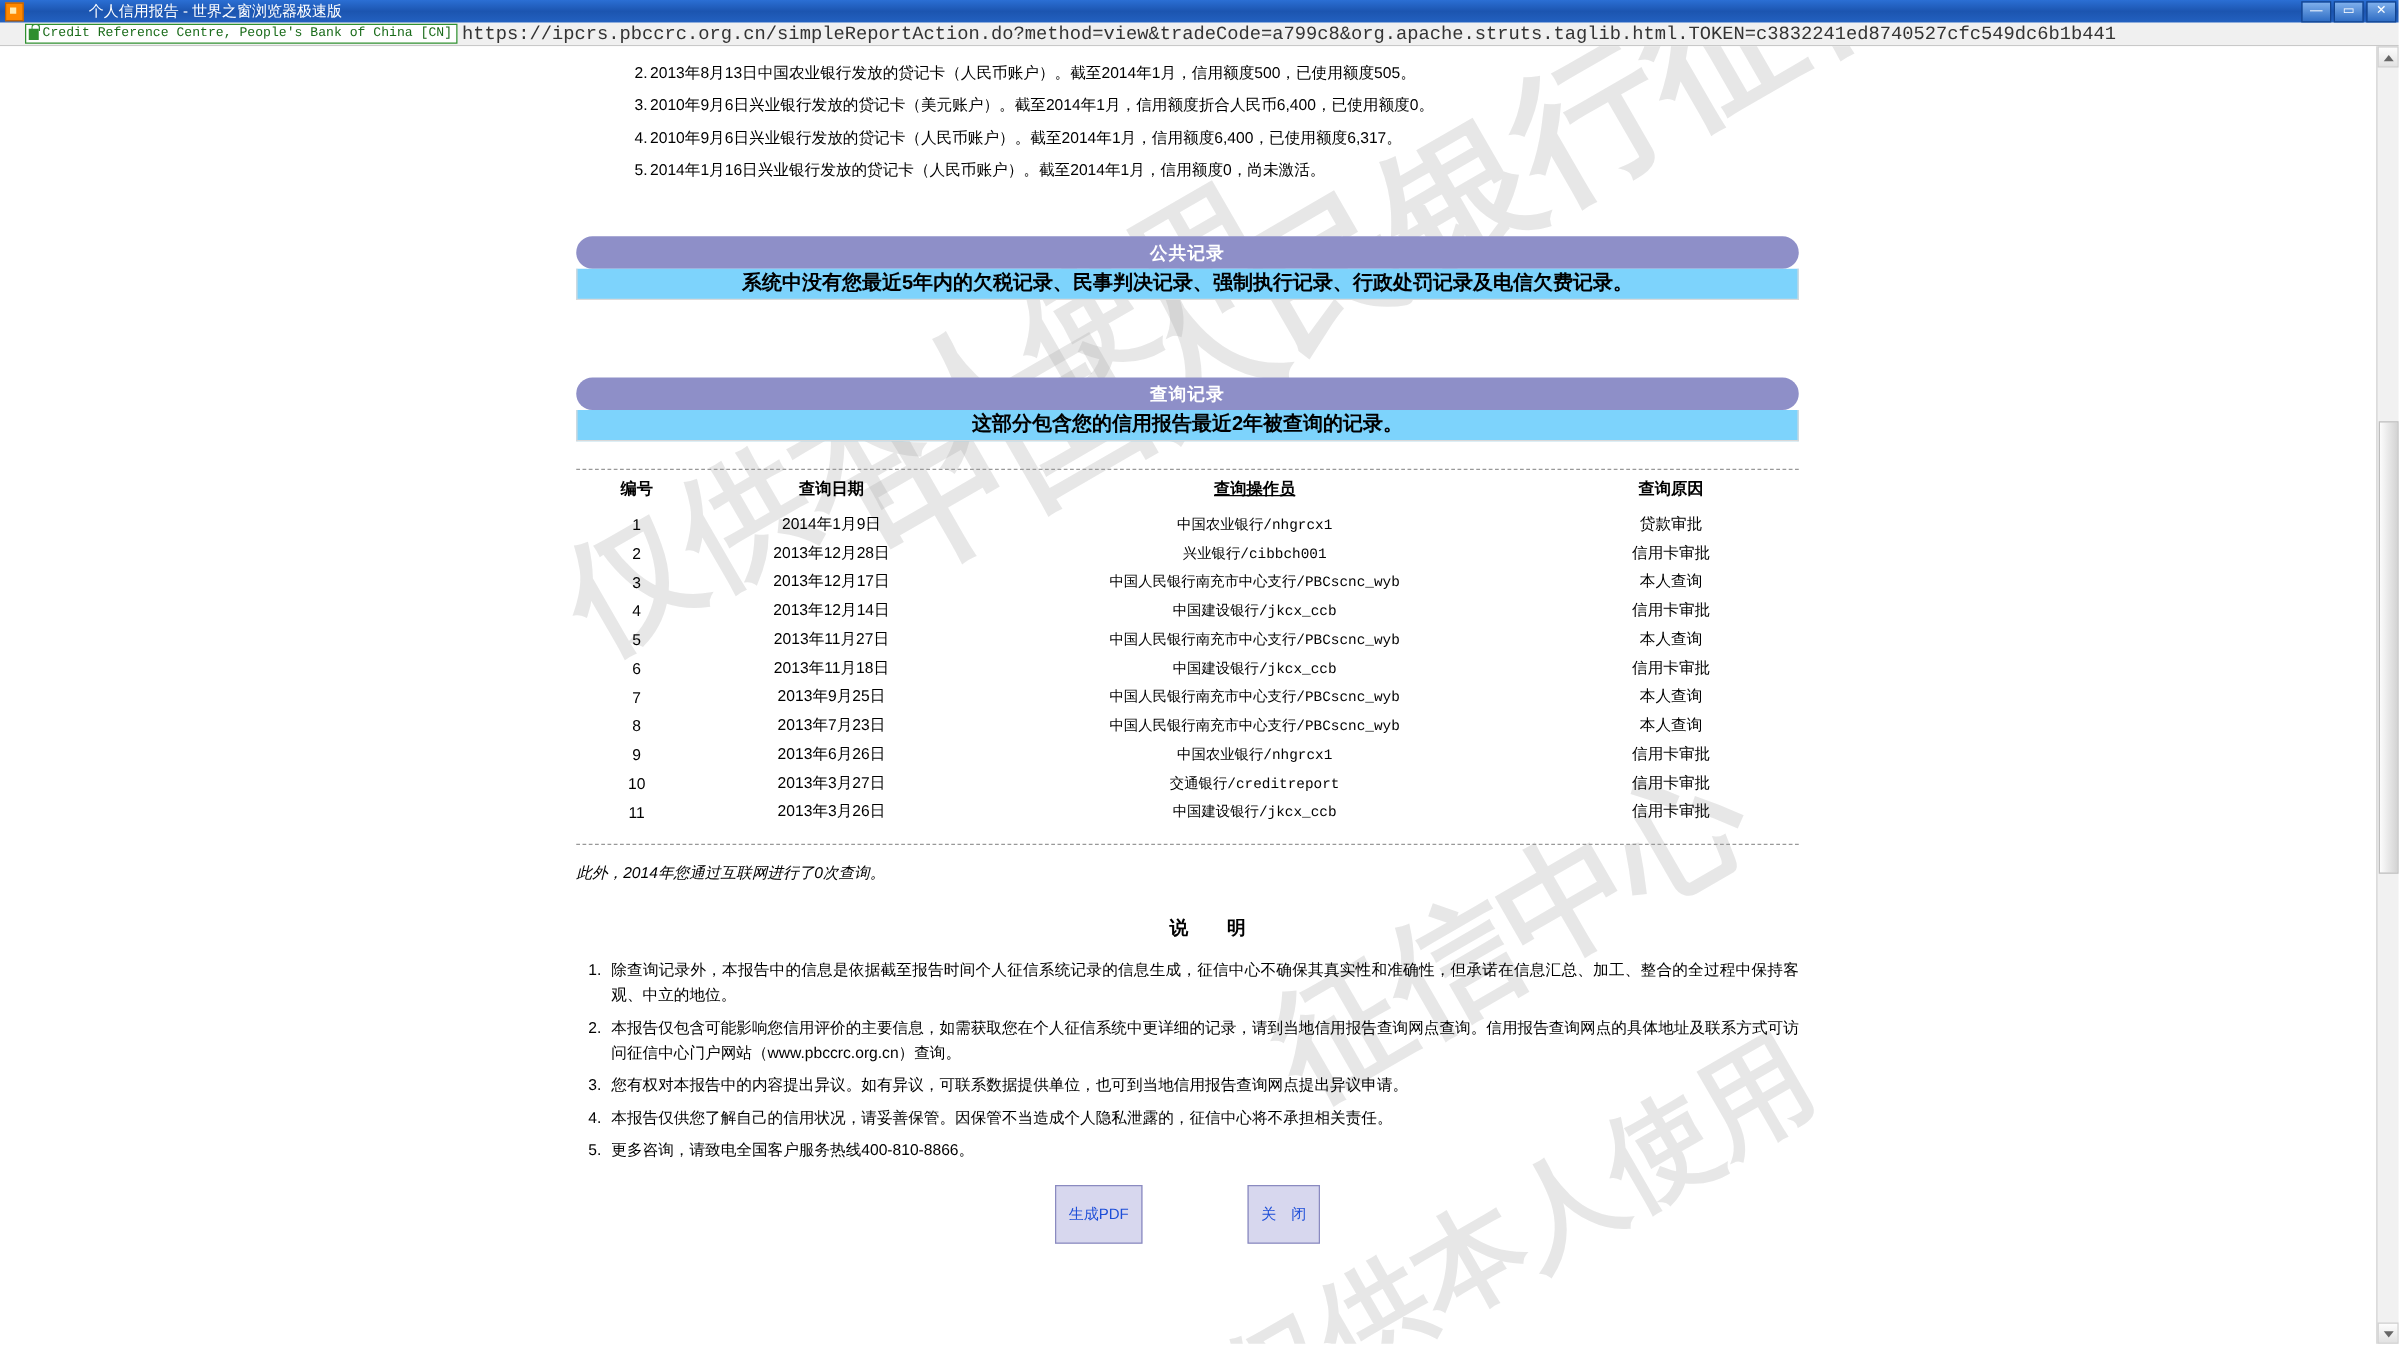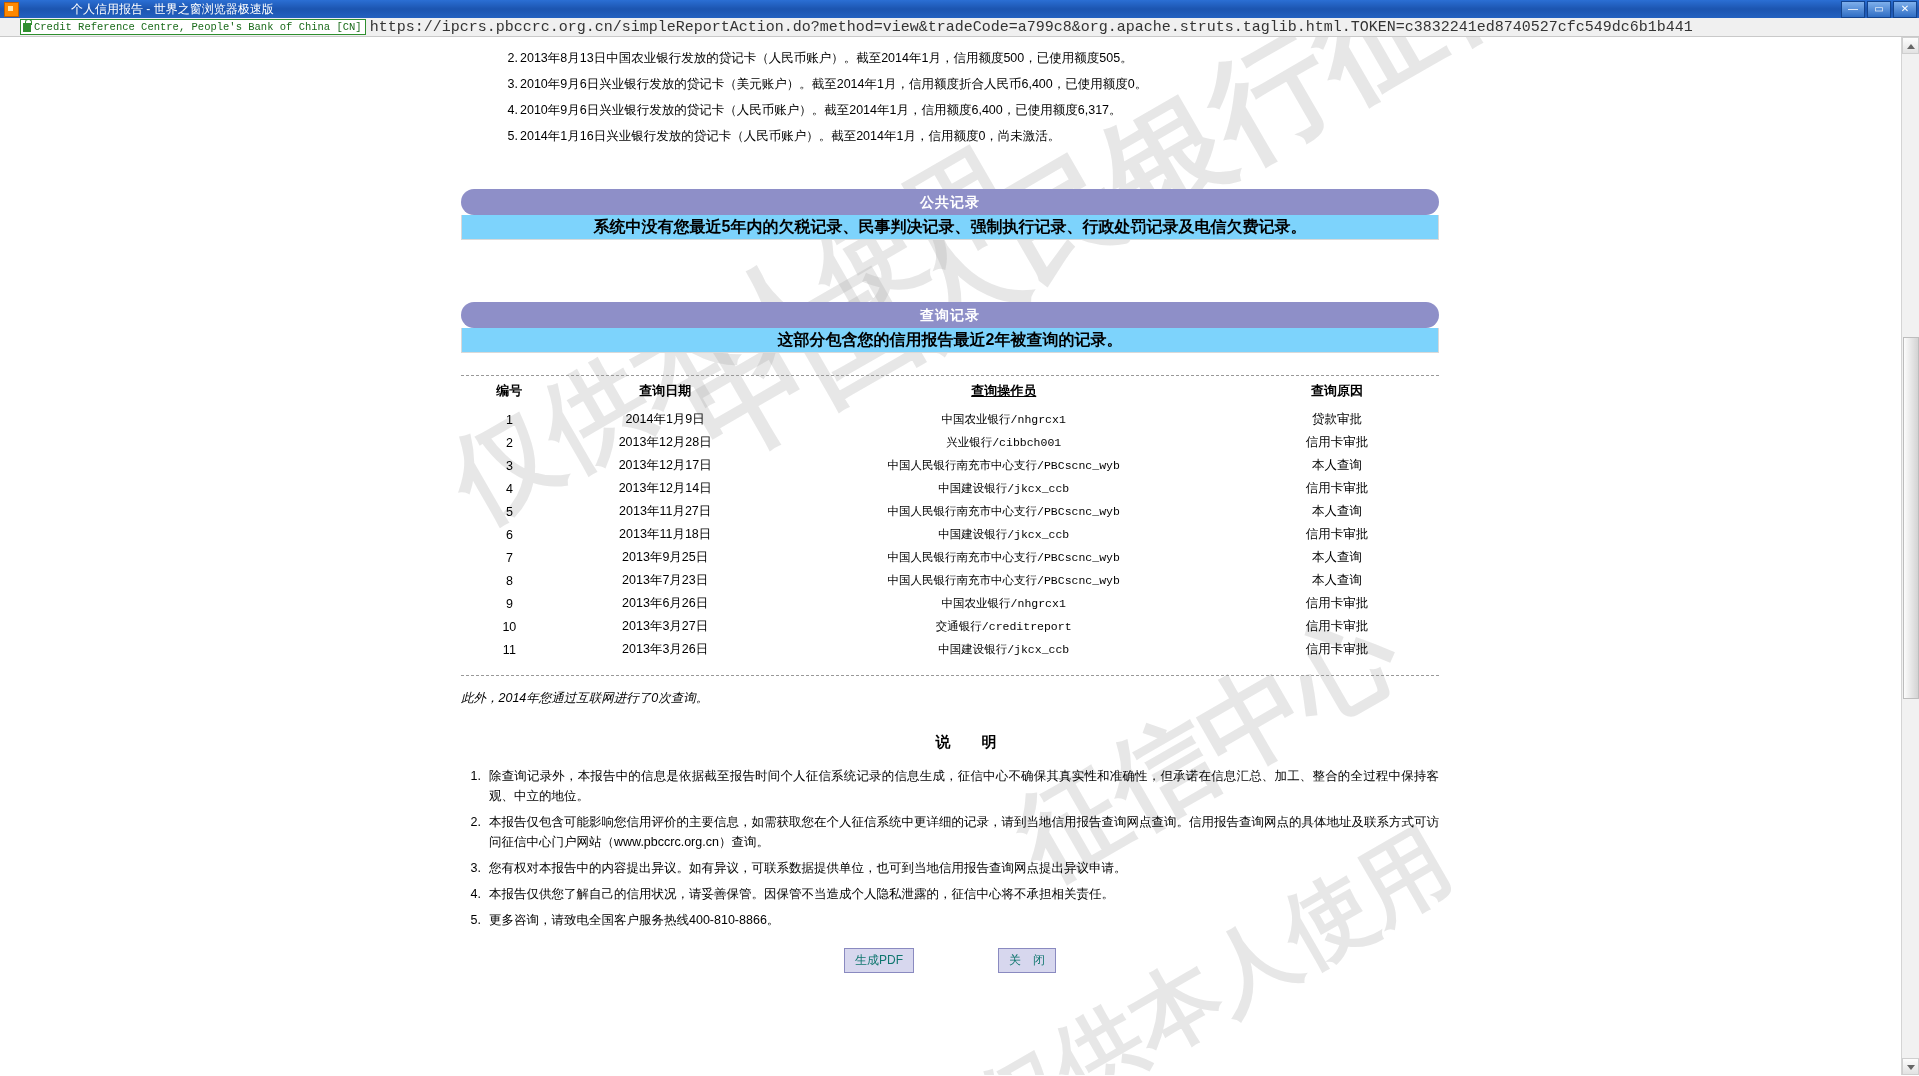--- a/index.html
+++ b/index.html
@@ -265,24 +265,24 @@
 
   .btnrow {
     width: 978px;
     margin: 18px auto 0 auto;
     display: flex;
     justify-content: center;
     gap: 84px;
   }
   .btn {
     font-size: 12px;
-    padding: 3px 10px;
+    padding: 14px 10px;
     border: 1px solid #8a8ac0;
     background: #d7d7ee;
-    color: #0f766e;
+    color: #1d4ed8;
     cursor: pointer;
     font-family: "Liberation Sans", sans-serif;
   }
 
   
   .scrollbar {
     position: absolute;
     top: 37px;
     right: 0;
     width: 17px;

